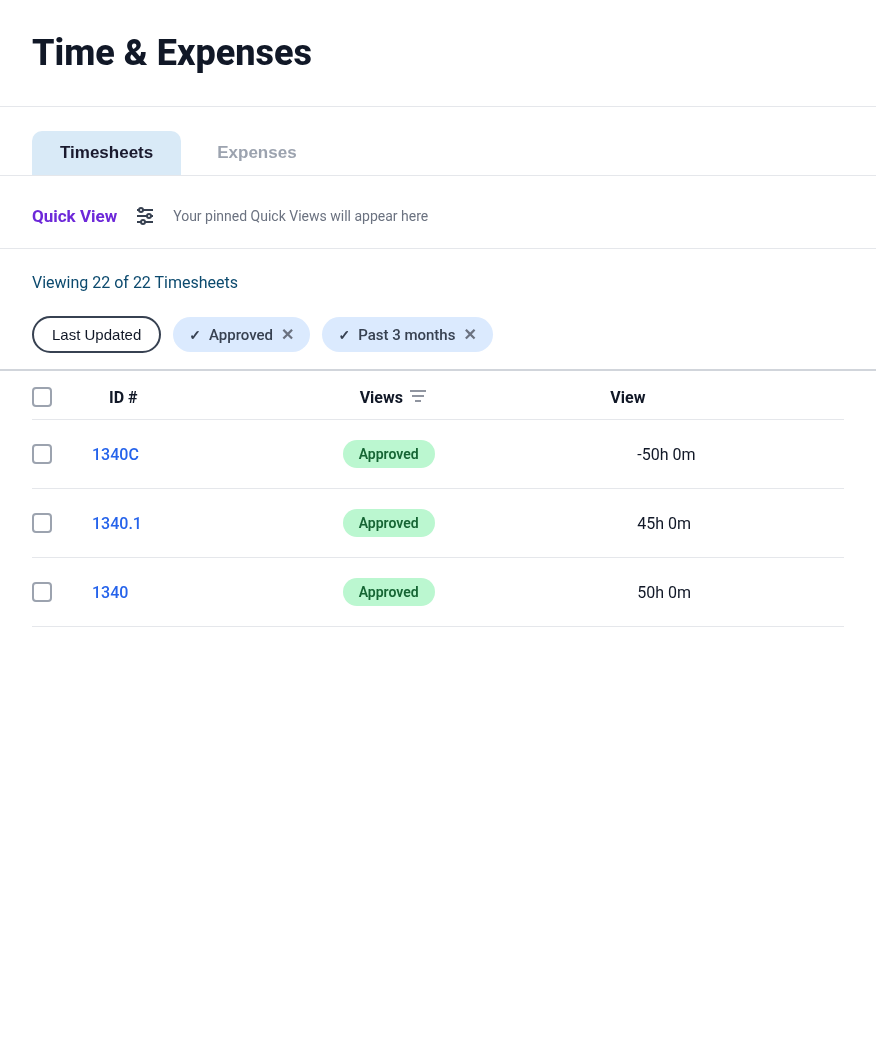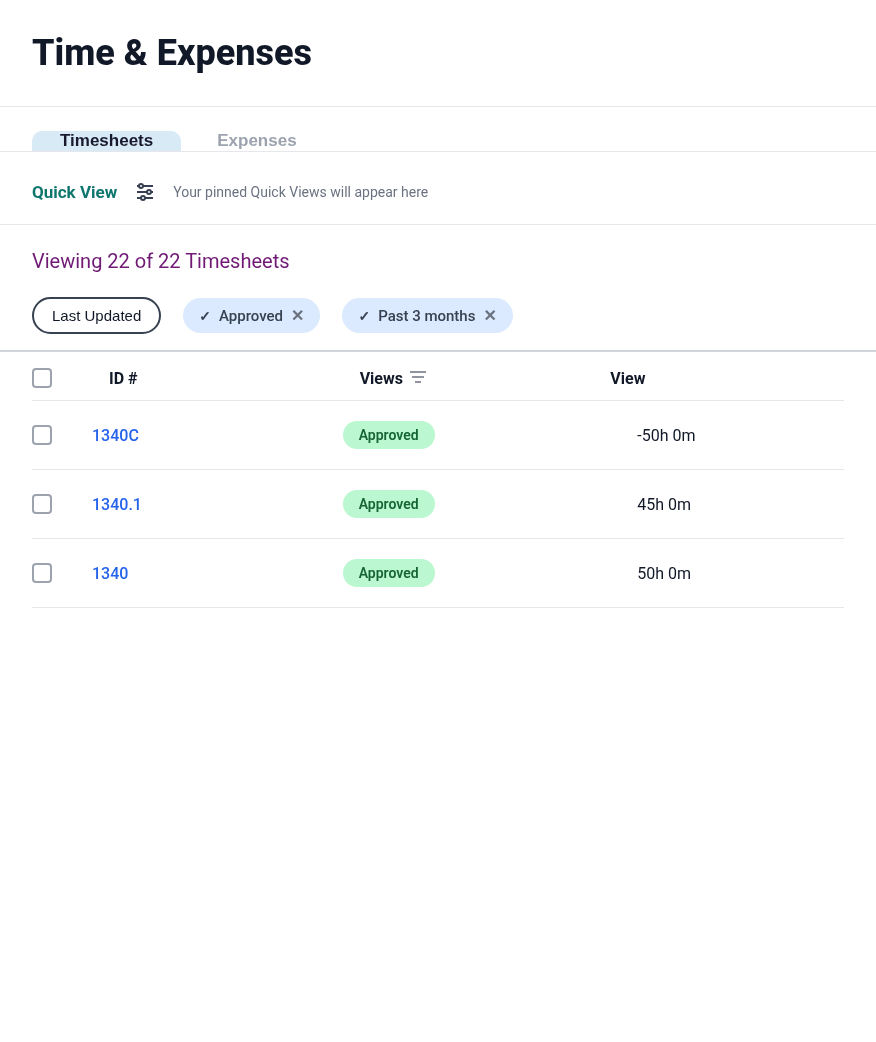--- a/index.html
+++ b/index.html
@@ -32,21 +32,21 @@
       border-bottom: 1px solid #e5e7eb;
     }
 
     .tabs-row {
       display: flex;
       gap: 8px;
       align-items: flex-end;
     }
 
     .tab {
-      padding: 0 28px;
+      padding: 12px 28px;
       border-radius: 10px 10px 0 0;
       font-size: 17px;
       font-weight: 600;
       cursor: pointer;
       border: none;
       background: transparent;
     }
 
     .tab-active {
       background: #d9eaf7;
@@ -62,50 +62,50 @@
       padding: 28px 32px 20px 32px;
       display: flex;
       align-items: center;
       gap: 16px;
       border-bottom: 1px solid #e5e7eb;
     }
 
     .quick-view-label {
       font-size: 17px;
       font-weight: 700;
-      color: #0f766e;
+      color: #6d28d9;
     }
 
     .filter-icon {
       display: flex;
       align-items: center;
       color: #6b7280;
       cursor: pointer;
     }
 
     .quick-view-hint {
       font-size: 14px;
       color: #6b7280;
     }
 
     .viewing-section {
       padding: 24px 32px 16px 32px;
     }
 
     .viewing-text {
-      font-size: 20px;
-      color: #701a75;
+      font-size: 16px;
+      color: #0c4a6e;
       text-align: center;
     }
 
     .filters-section {
       padding: 8px 32px 16px 32px;
       display: flex;
       align-items: center;
-      gap: 22px;
+      gap: 12px;
       border-bottom: 2px solid #d1d5db;
     }
 
     .filter-chip-outline {
       display: flex;
       align-items: center;
       padding: 8px 18px;
       border: 2px solid #374151;
       border-radius: 999px;
       font-size: 15px;

